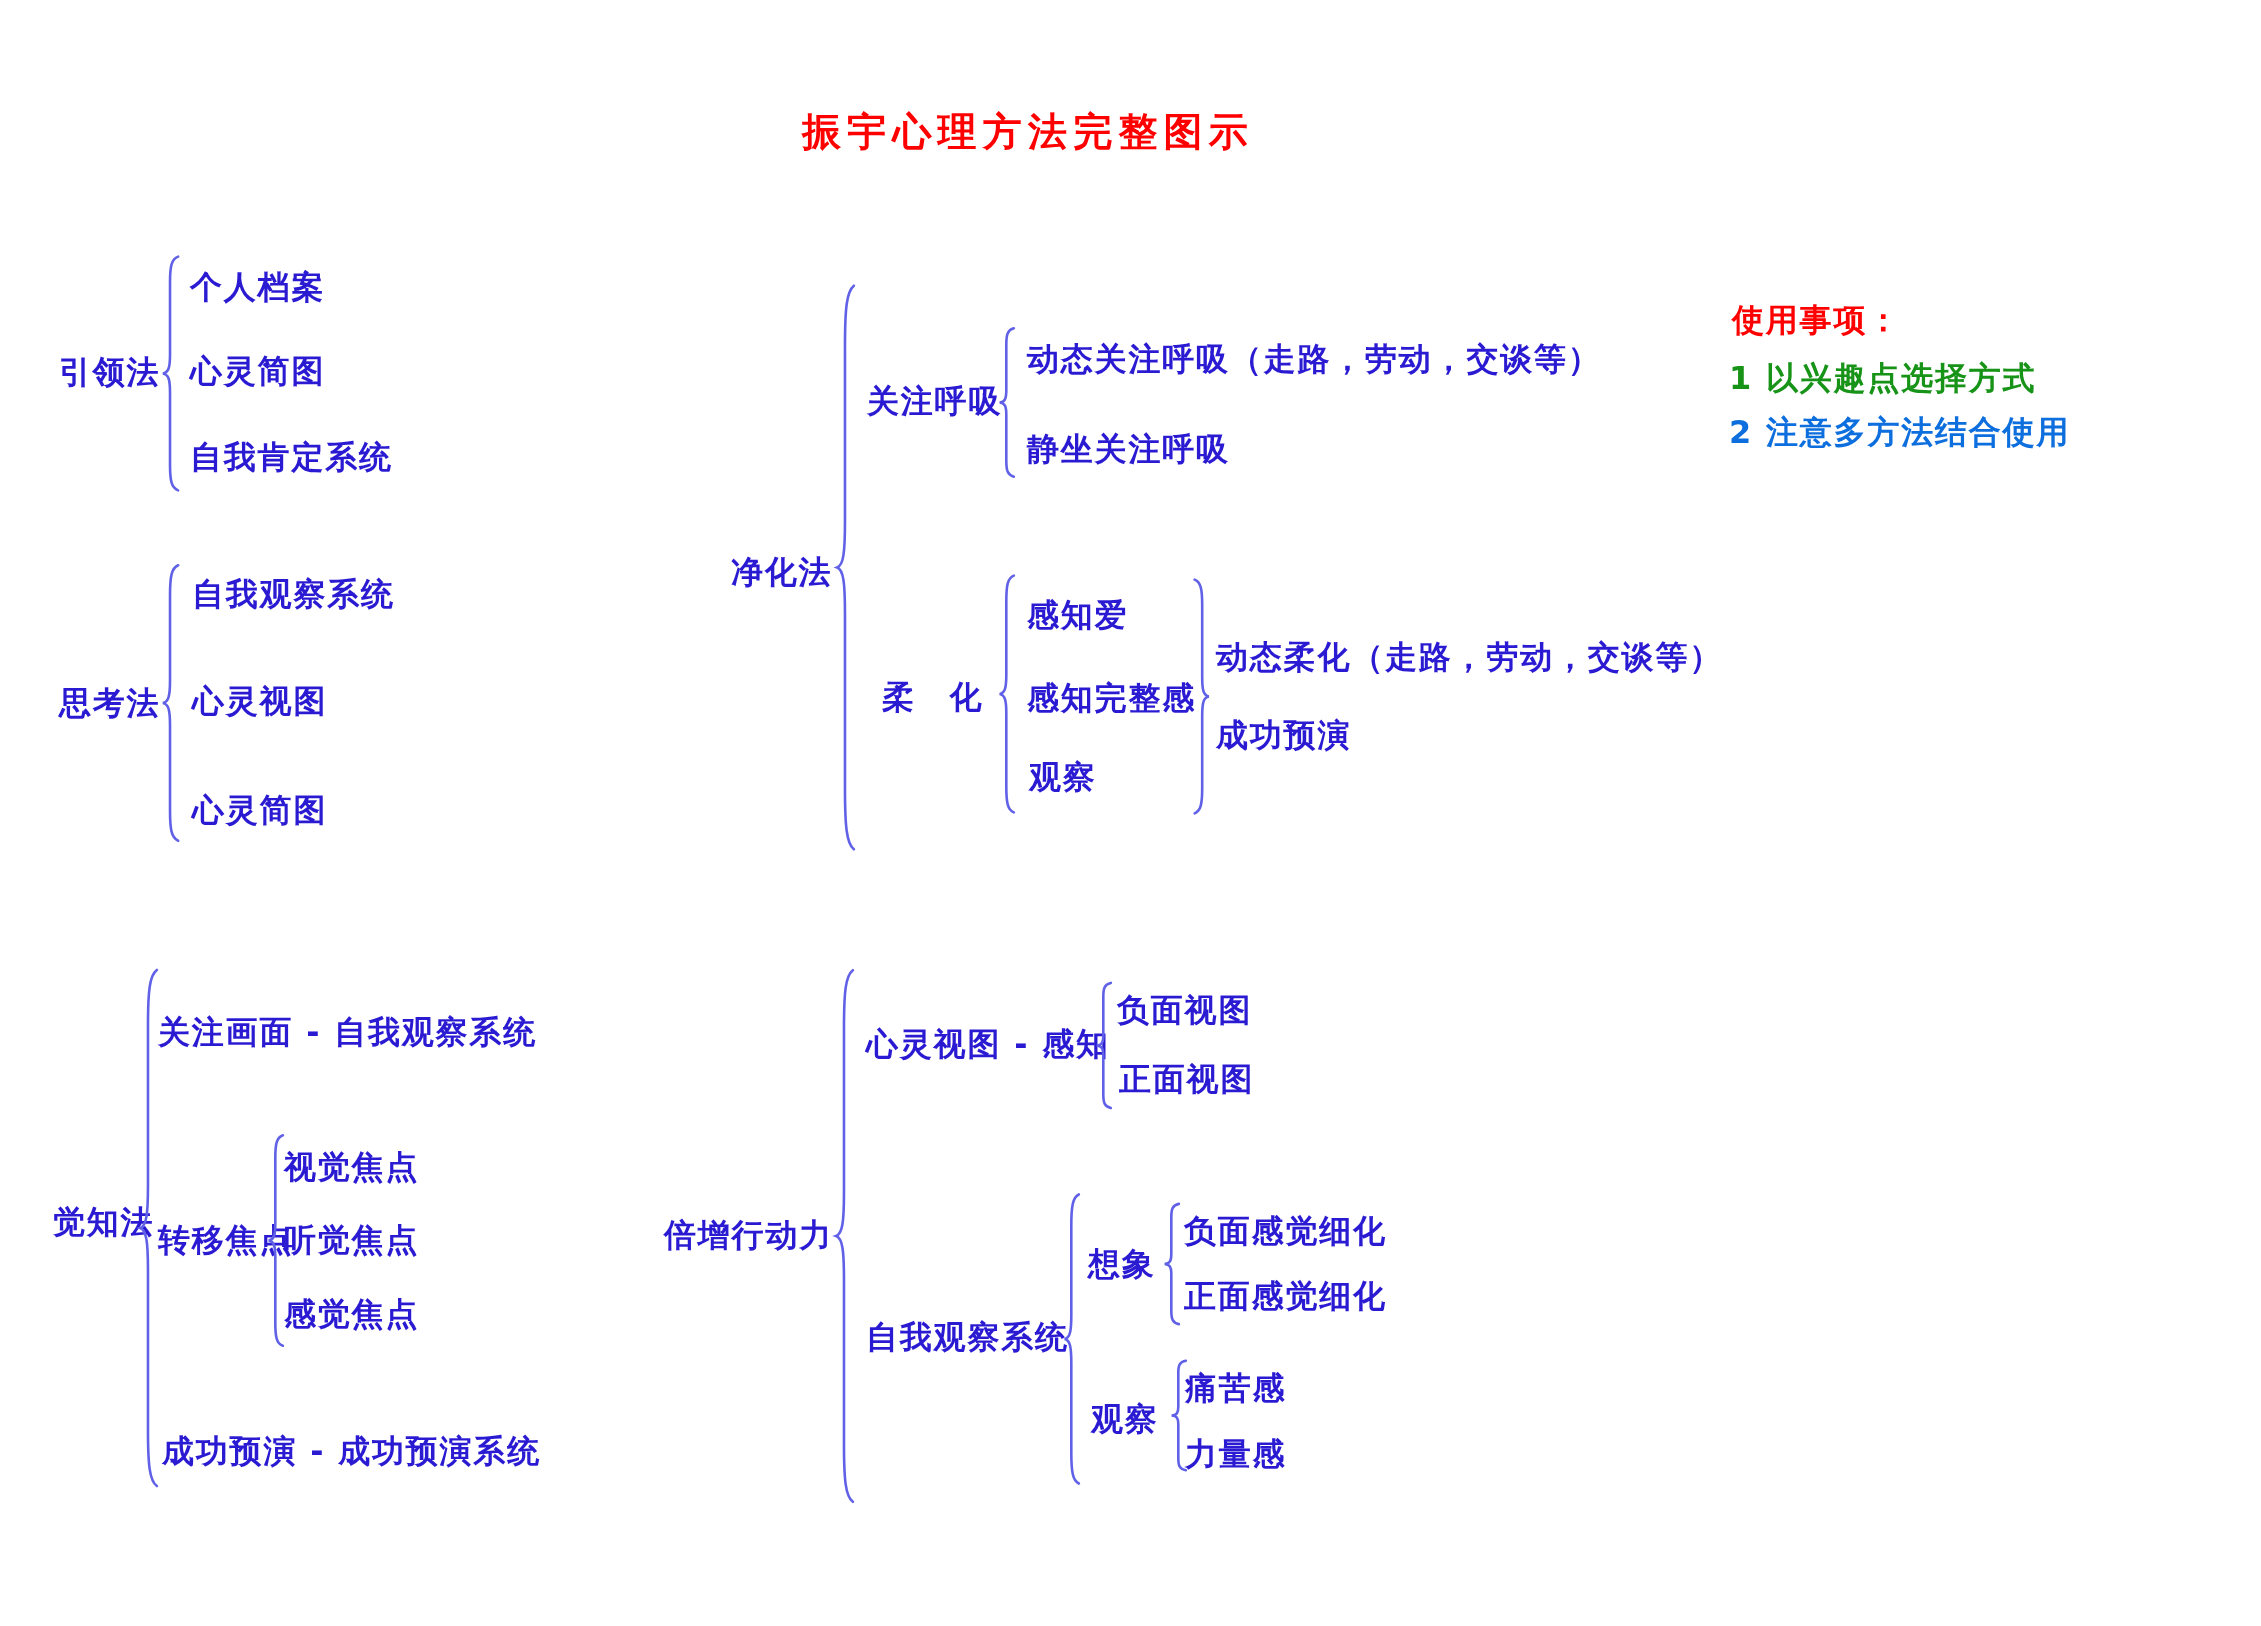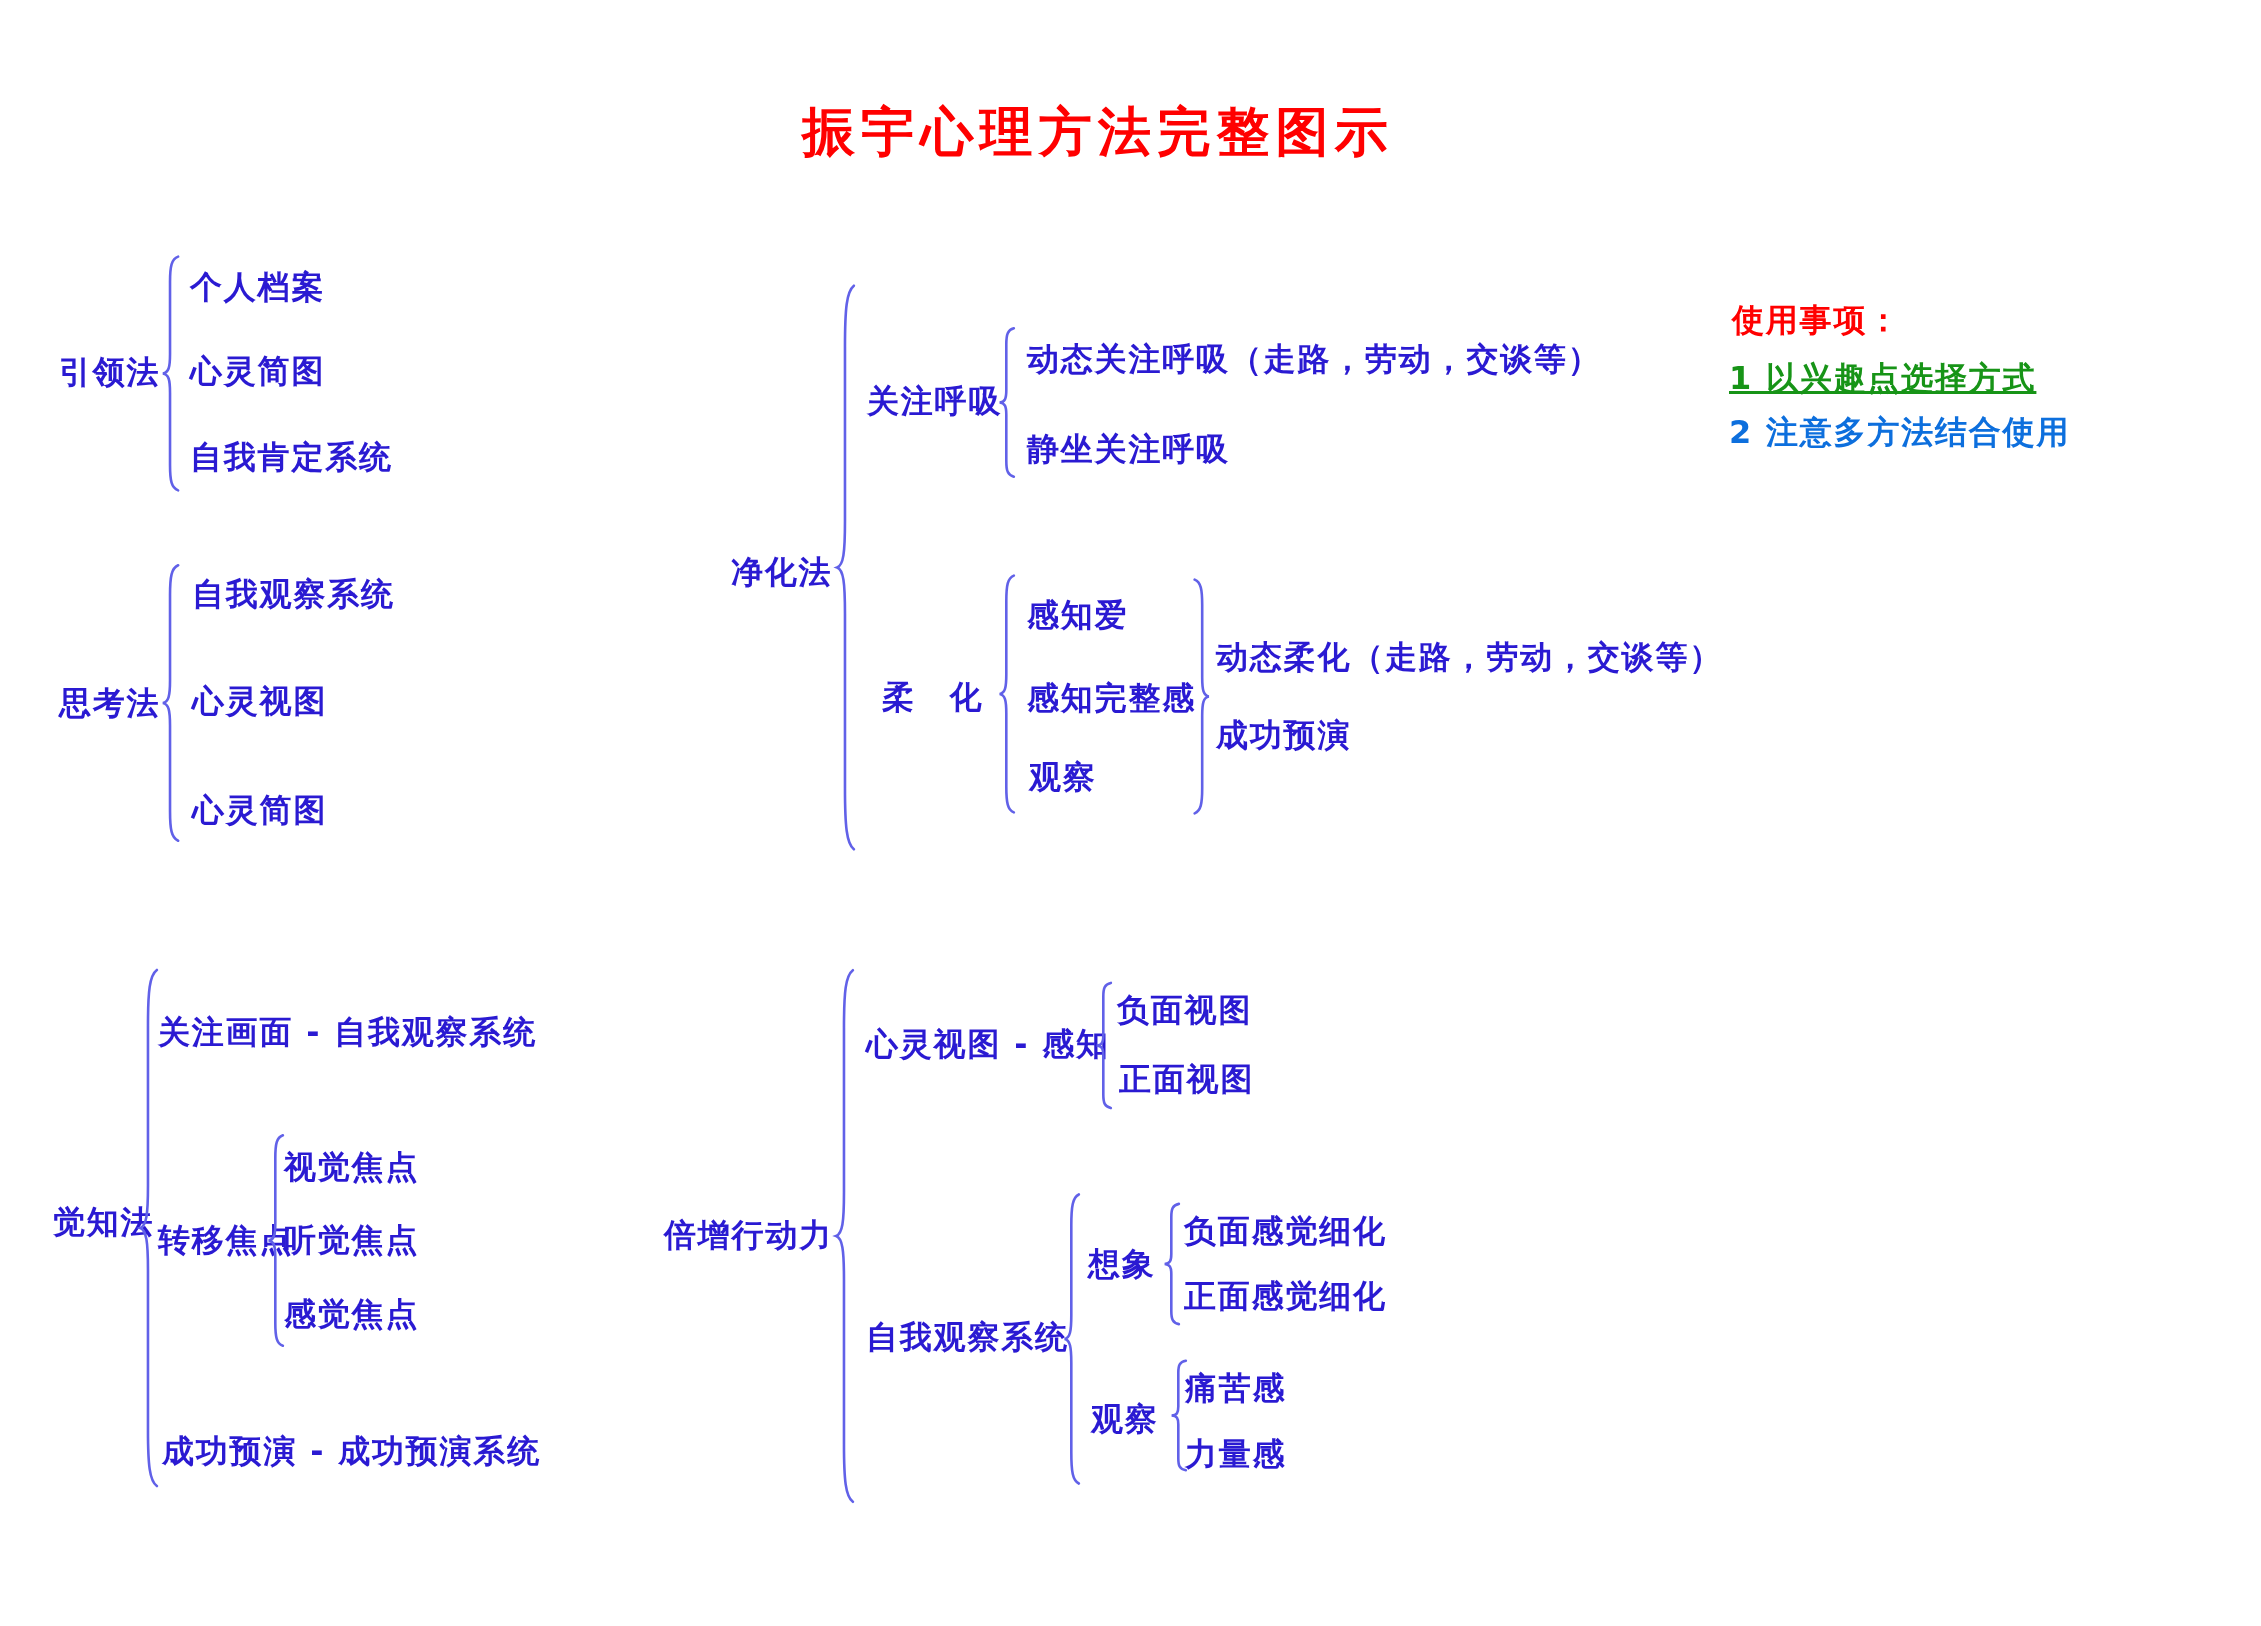--- a/index.html
+++ b/index.html
@@ -20,21 +20,21 @@
     position:absolute;
     transform:translateY(-50%);
     white-space:nowrap;
     color:var(--c-text);
     font-size:32px;
     font-weight:bold;
     letter-spacing:1.8px;
     line-height:1;
   }
   .title{
-    font-size:53px;
+    font-size:39px;
     letter-spacing:6.2px;
     color:var(--c-title);
   }
   .brace{position:absolute;overflow:visible;}
   .brace path{
     fill:none;
     stroke:var(--c-brace);
     stroke-width:2.6;
     vector-effect:non-scaling-stroke;
     stroke-linecap:round;
@@ -127,17 +127,17 @@
   <div class="t" style="left:1184px;top:1296px">正面感觉细化</div>
 
   <div class="t" style="left:1091px;top:1419px">观察</div>
   <svg class="brace" style="left:1169px;top:1359px;width:19.5px;height:113px" viewBox="0 0 22 100" preserveAspectRatio="none">
     <path d="M19,1.5 C12,2.5 10.5,5.5 10.5,12 L10.5,42 C10.5,47.5 9,49.6 3,50 C9,50.4 10.5,52.5 10.5,58 L10.5,88 C10.5,94.5 12,97.5 19,98.5"></path>
   </svg>
   <div class="t" style="left:1185px;top:1388px">痛苦感</div>
   <div class="t" style="left:1185px;top:1454px">力量感</div>
 
   <div class="t" style="left: 1732px; top: 320px; color: rgb(255, 0, 0);">使用事项：</div>
-  <div class="t" style="left: 1729px; top: 378px; color: rgb(23, 148, 23); text-decoration: underline;">1  以兴趣点选择方式</div>
+  <div class="t" style="left: 1729px; top: 378px; color: rgb(23, 148, 23);">1  以兴趣点选择方式</div>
   <div class="t" style="left: 1729px; top: 432px; color: rgb(13, 111, 221);">2  注意多方法结合使用</div>
 
 </div>
 
 
 </body></html>

